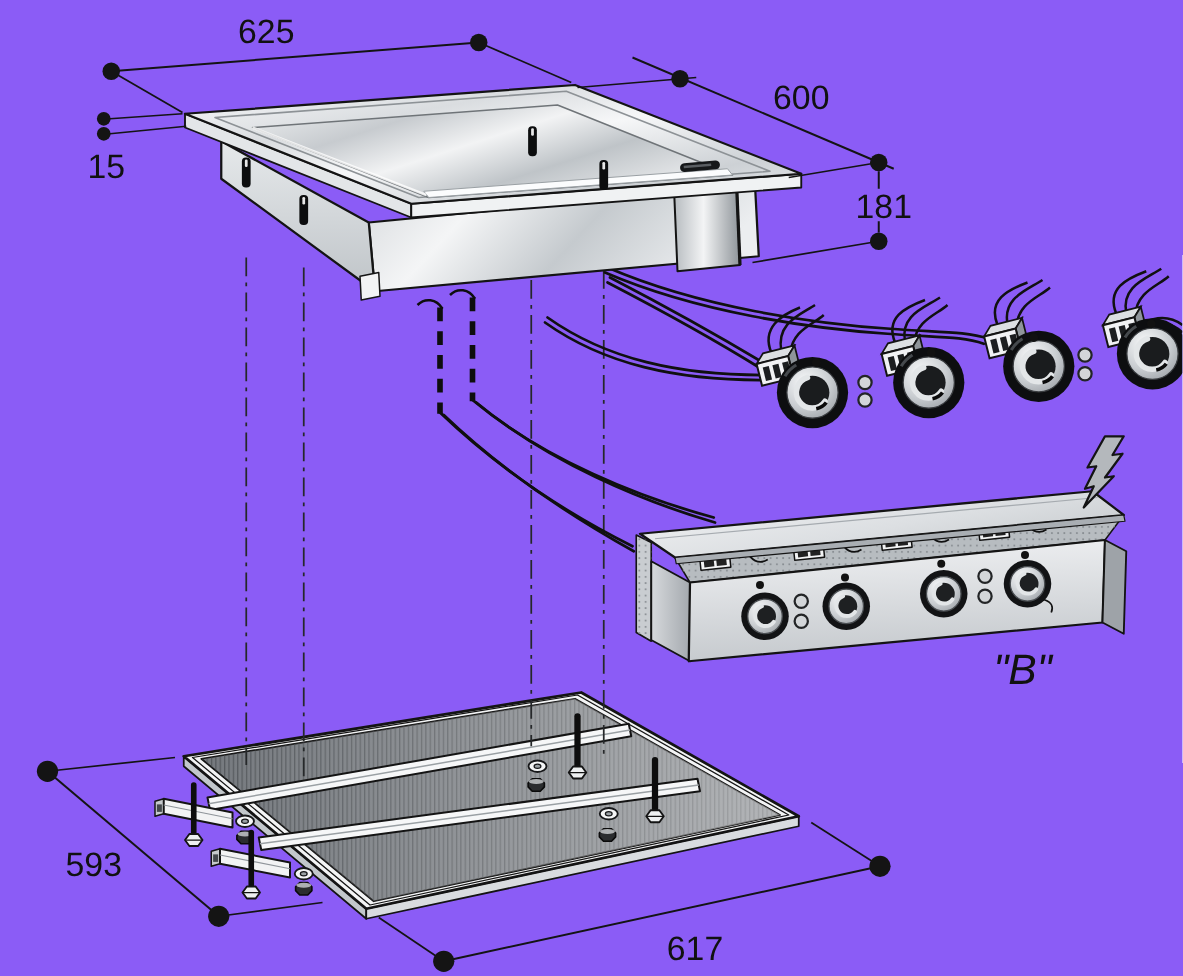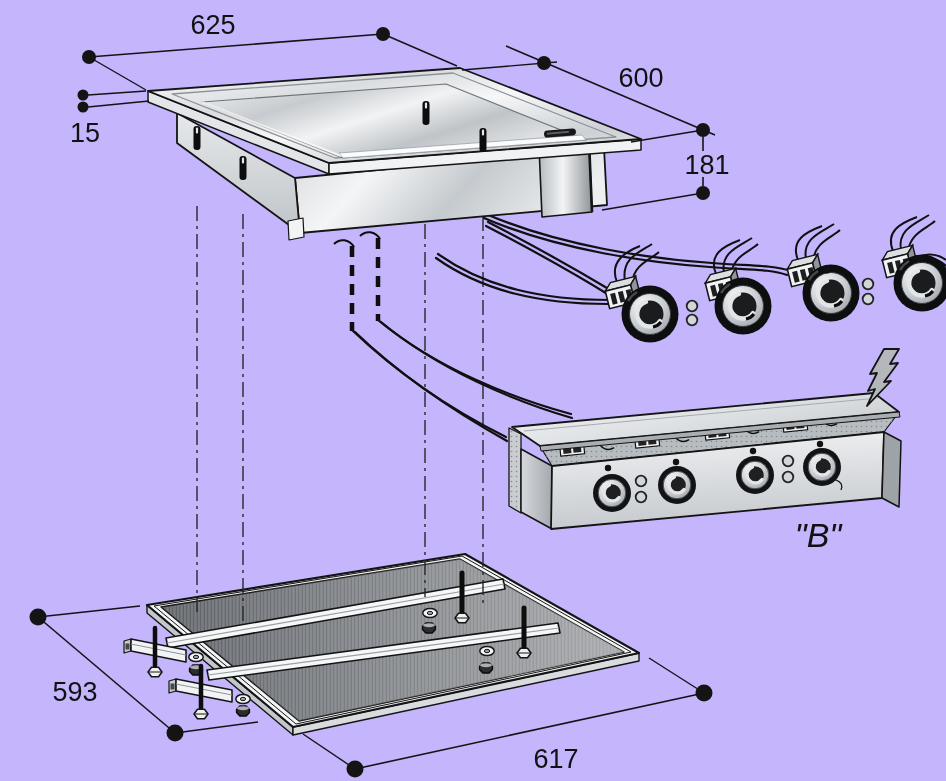--- a/index.html
+++ b/index.html
@@ -1,16 +1,16 @@
 <!DOCTYPE html>
 <html><head>
 <meta charset="utf-8">
 <style>
   html,body{margin:0;padding:0;background:#ffffff;}
-  .stage{width:946px;height:781px;position:relative;background:#c4b5fd;overflow:hidden;}
+  .stage{width:946px;height:781px;position:relative;background:#8b5cf6;overflow:hidden;}
   svg{display:block;}
   text{font-family:"Liberation Sans","DejaVu Sans",sans-serif;fill:#111;}
   .dimtxt{font-size:27px;}
   .blabel{font-size:34px;font-style:italic;}
 </style>
 </head>
 <body>
 
 <div class="stage">
 <svg width="946" height="781" viewBox="0 0 946 781">

